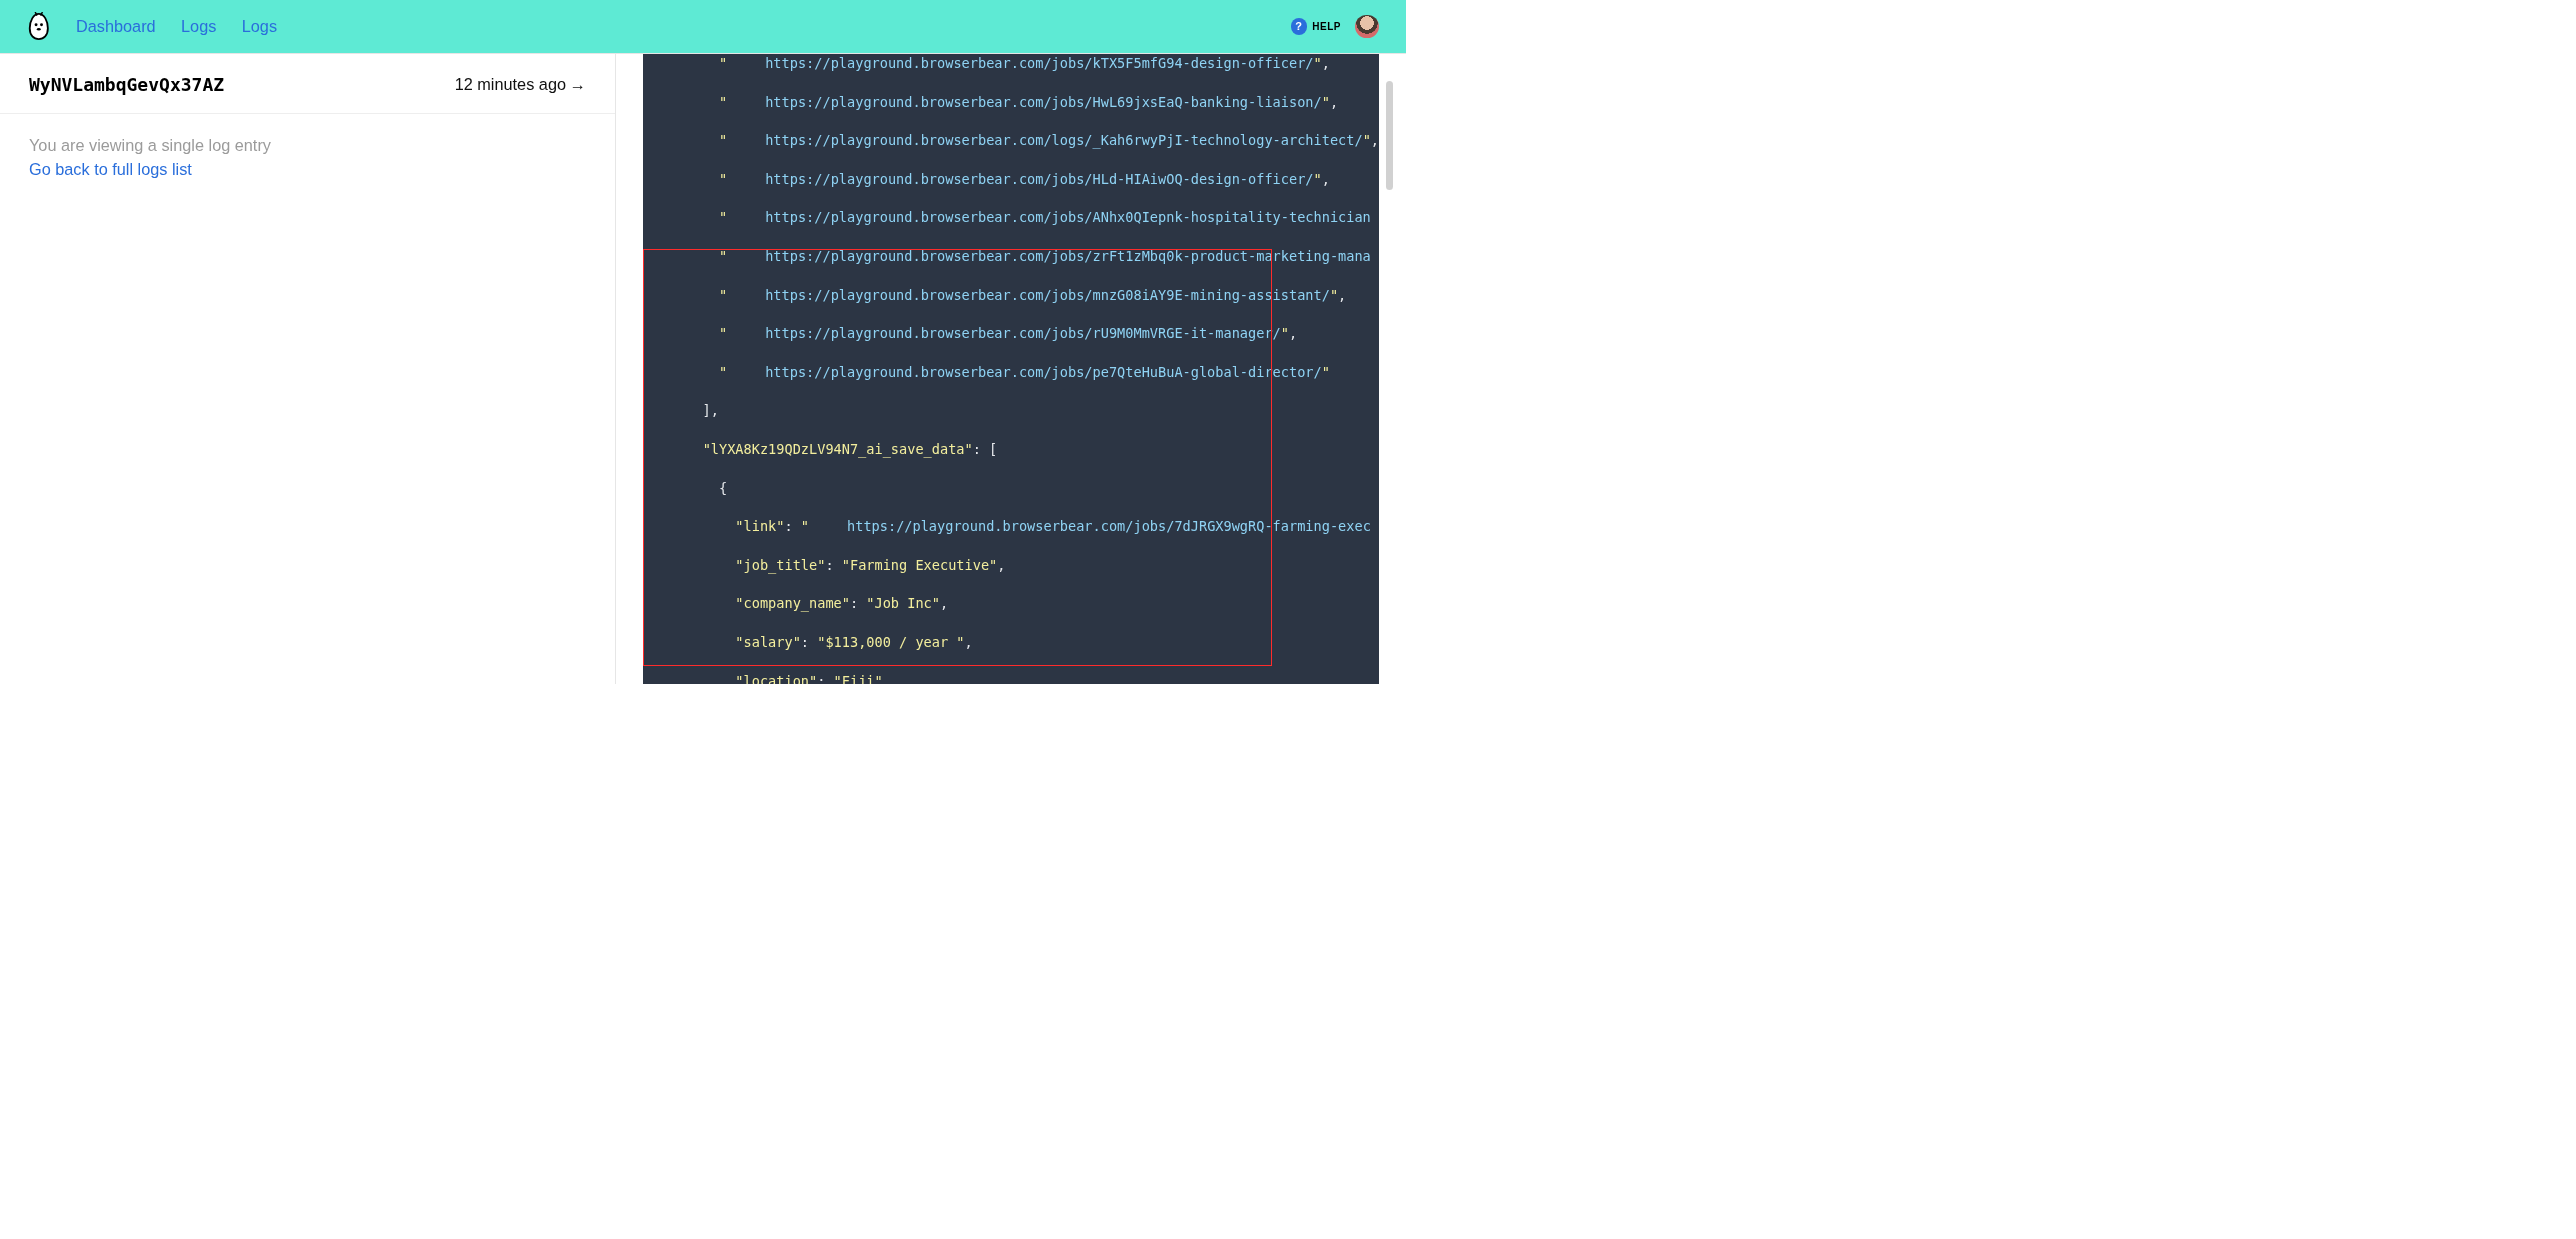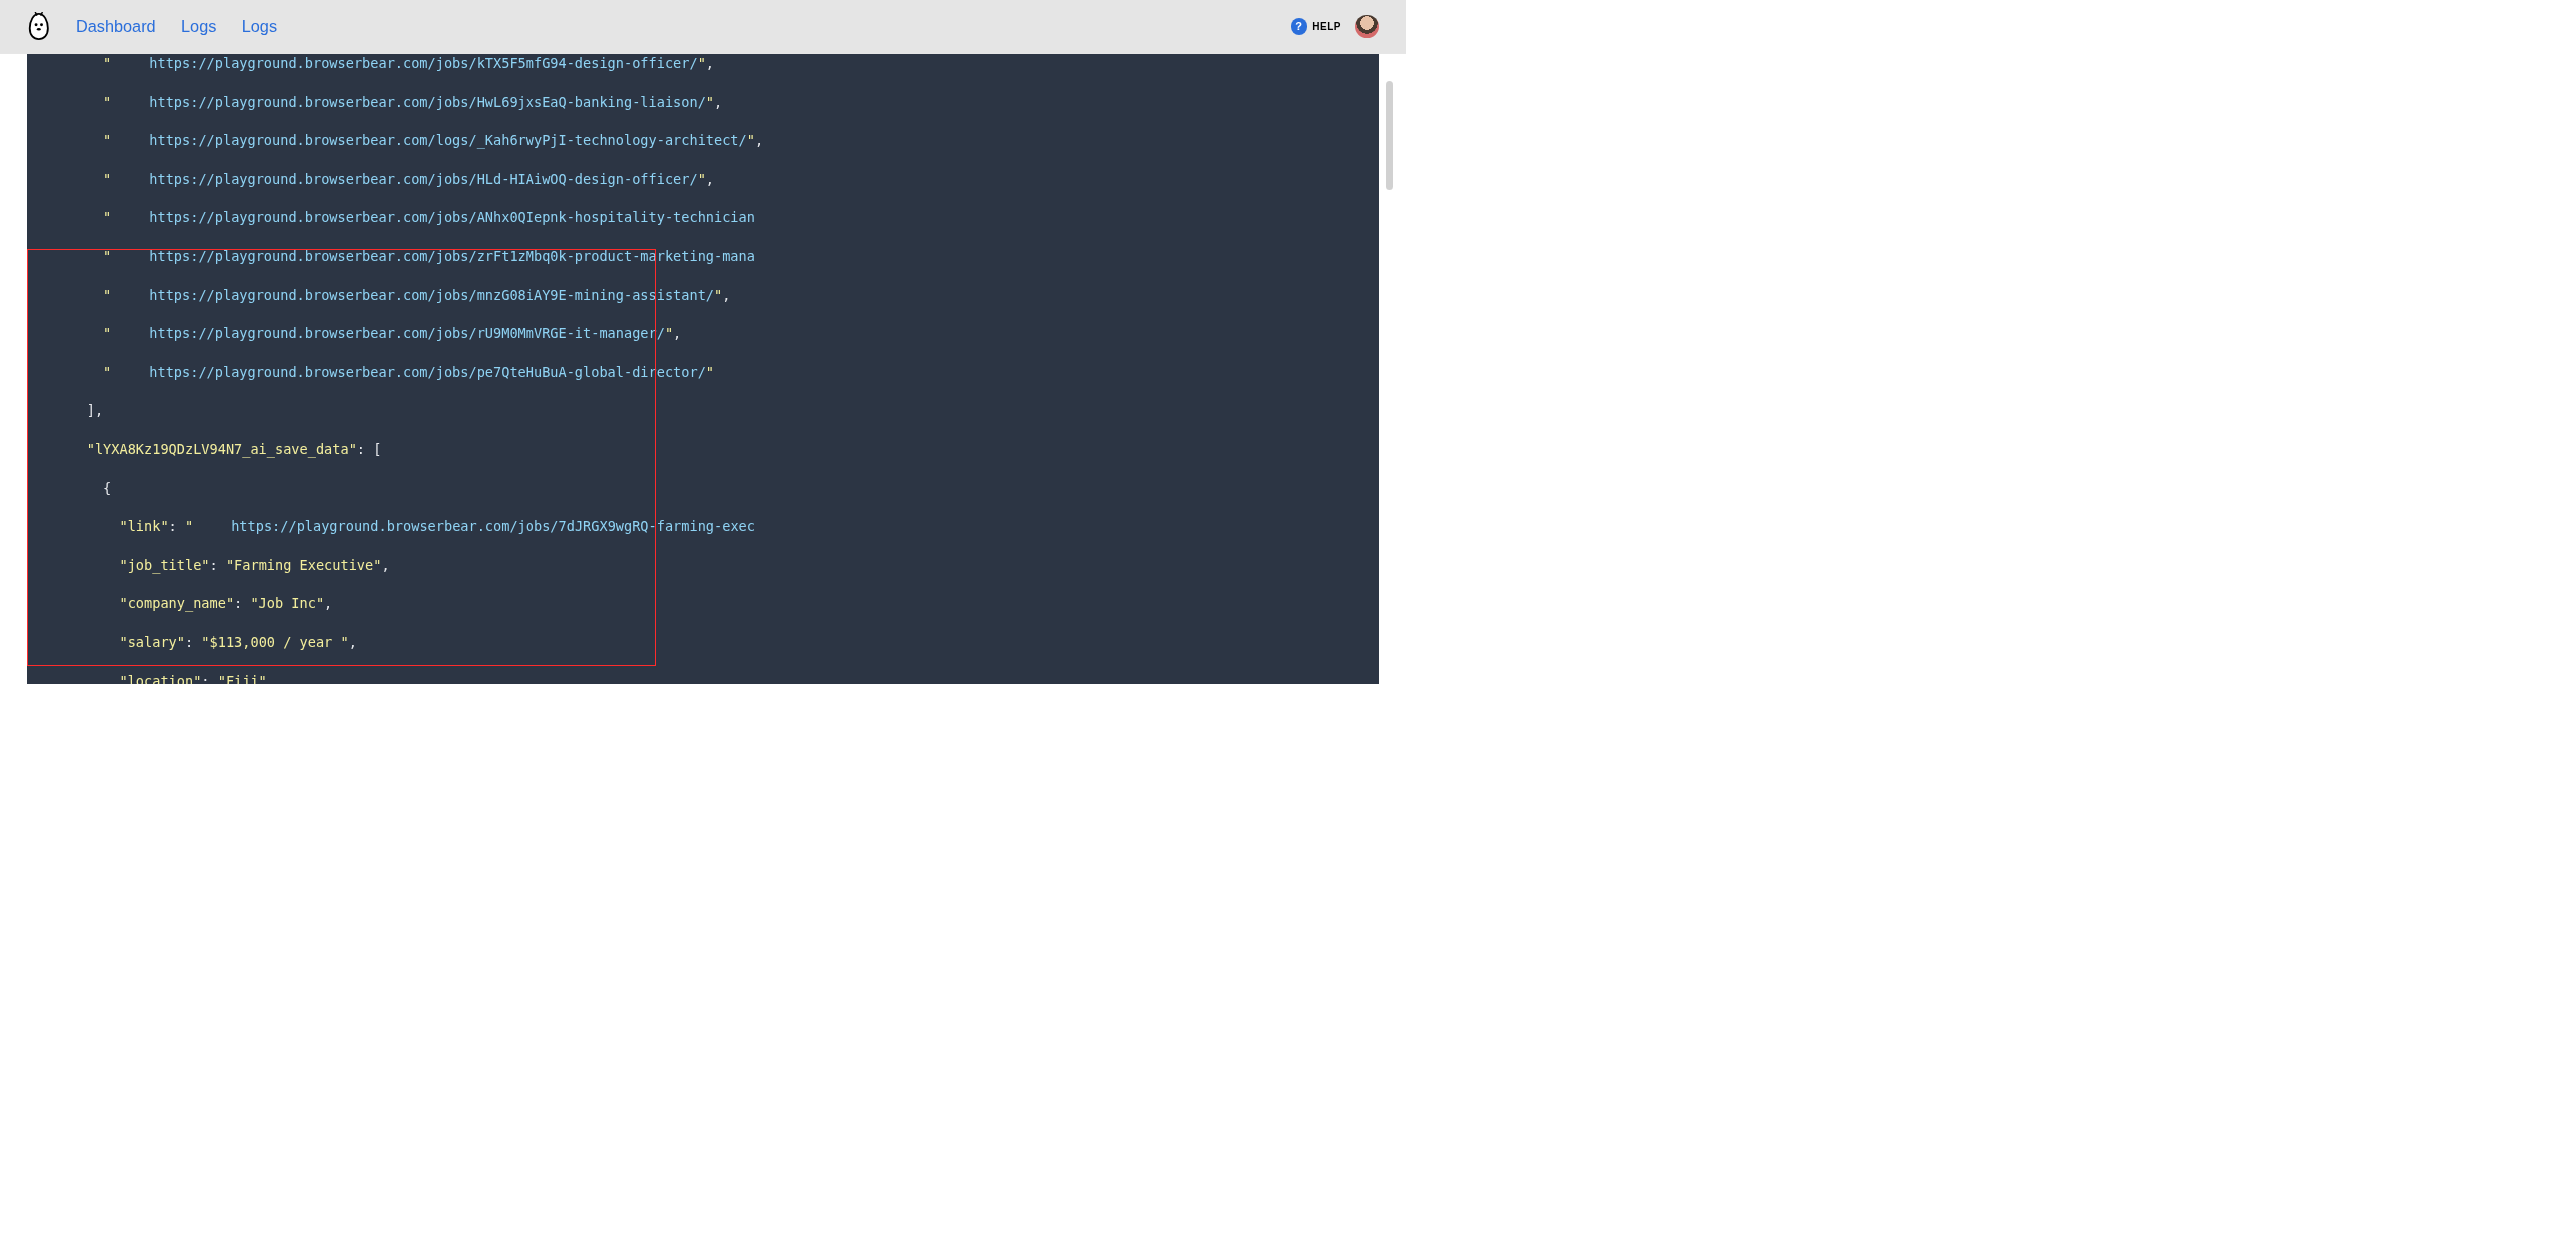--- a/index.html
+++ b/index.html
@@ -15,21 +15,21 @@
     height: 684px;
     overflow: hidden;
   }
   .header {
     display: flex;
     align-items: center;
     justify-content: space-between;
     padding: 0 27px;
     height: 54px;
     border-bottom: 0.9px solid #e6e6e6;
-    background: #e5e5e5;
+    background: #5eead4;
   }
   .header-left {
     display: flex;
     align-items: center;
     gap: 25.4px;
   }
   .logo {
     width: 23.6px;
     height: 29px;
     display: flex;
@@ -190,20 +190,32 @@
   <div class="header-right">
     <div class="help-wrap">
       <span class="help-icon-circle">?</span>
       <span class="help-text">HELP</span>
     </div>
     <div class="avatar"></div>
   </div>
 </div>
 
 <div class="main">
+  <div class="left-pane">
+    <div class="entry-header">
+      <div class="entry-title">WyNVLambqGevQx37AZ</div>
+      <div class="entry-time">
+        <span>12 minutes ago</span><span class="entry-time-arrow">→</span>
+      </div>
+    </div>
+    <div class="info-block">
+      <div class="info-text">You are viewing a single log entry</div>
+      <a class="back-link">Go back to full logs list</a>
+    </div>
+  </div>
 
   <div class="right-pane">
     <div class="code-block"><span class="line">      <span class="str">"</span><span class="url">https://playground.browserbear.com/jobs/kTX5F5mfG94-design-officer/</span><span class="str">"</span>,</span>
 <span class="line">      <span class="str">"</span><span class="url">https://playground.browserbear.com/jobs/HwL69jxsEaQ-banking-liaison/</span><span class="str">"</span>,</span>
 <span class="line">      <span class="str">"</span><span class="url">https://playground.browserbear.com/logs/_Kah6rwyPjI-technology-architect/</span><span class="str">"</span>,</span>
 <span class="line">      <span class="str">"</span><span class="url">https://playground.browserbear.com/jobs/HLd-HIAiwOQ-design-officer/</span><span class="str">"</span>,</span>
 <span class="line">      <span class="str">"</span><span class="url">https://playground.browserbear.com/jobs/ANhx0QIepnk-hospitality-technician</span></span>
 <span class="line">      <span class="str">"</span><span class="url">https://playground.browserbear.com/jobs/zrFt1zMbq0k-product-marketing-mana</span></span>
 <span class="line">      <span class="str">"</span><span class="url">https://playground.browserbear.com/jobs/mnzG08iAY9E-mining-assistant/</span><span class="str">"</span>,</span>
 <span class="line">      <span class="str">"</span><span class="url">https://playground.browserbear.com/jobs/rU9M0MmVRGE-it-manager/</span><span class="str">"</span>,</span>

